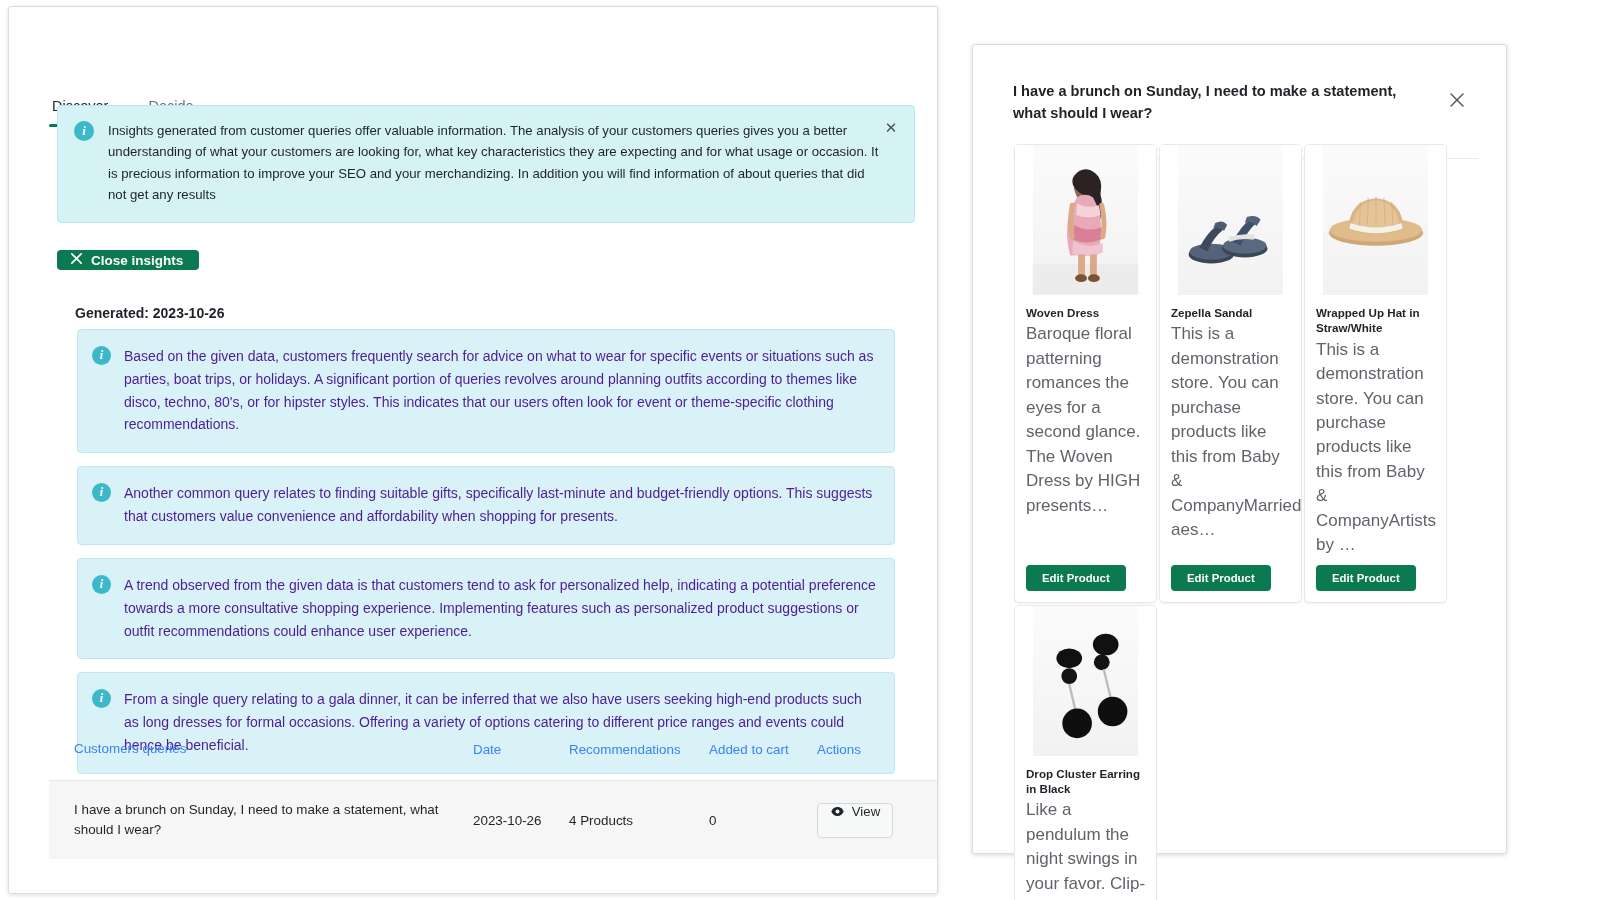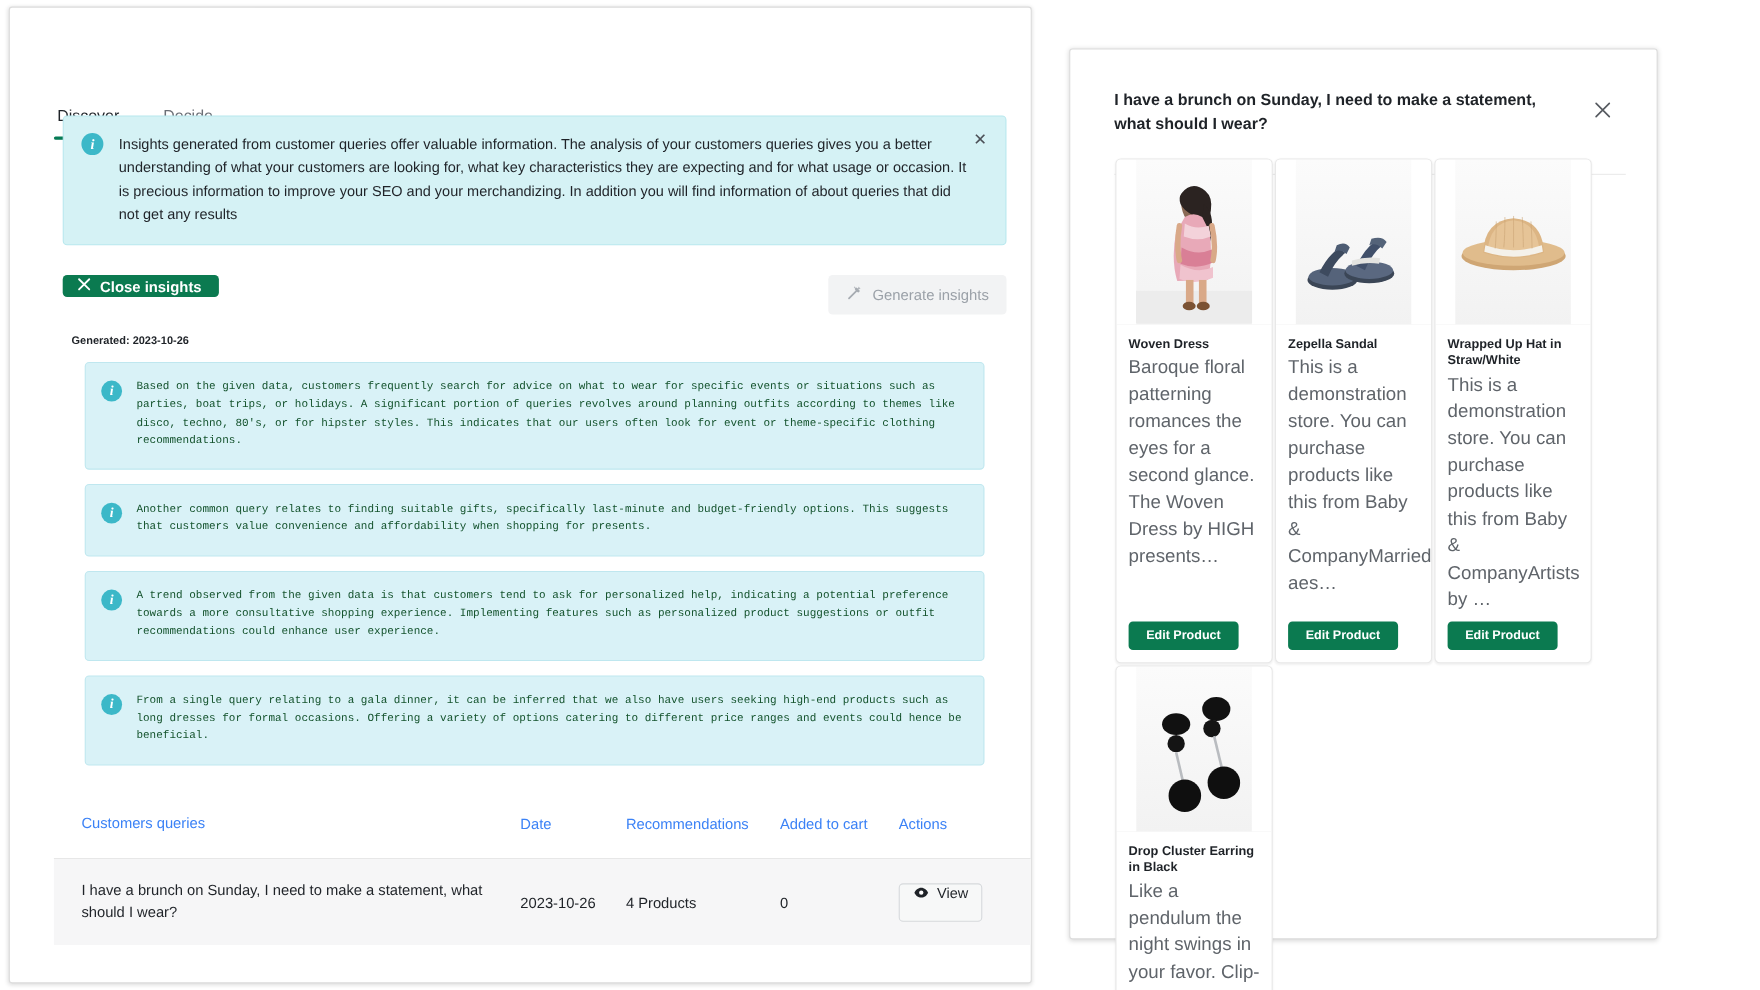--- a/index.html
+++ b/index.html
@@ -75,36 +75,36 @@
   }
   .btn-generate {
     position: absolute; right: 0; top: 0; height: 36px;
     background: #f2f3f4; color: #9ba1a8;
     border: none; border-radius: 4px;
     font-size: 13.5px;
     padding: 0 16px; display: flex; align-items: center; gap: 9px;
     cursor: default; font-family: "Liberation Sans", sans-serif;
   }
   .generated-line {
-    position: absolute; left: 56px; top: 298px;
-    font-size: 10px; font-weight: bold; color: #1f2328;
+    position: absolute; left: 66px; top: 298px;
+    font-size: 14px; font-weight: bold; color: #1f2328;
   }
 
   
   .insights { position: absolute; left: 68px; top: 322px; width: 818px; }
   .insight {
     background: #d9f2f7;
     border: 1px solid #bfe7ef;
     border-radius: 4px;
     padding: 15px 18px 16px 14px;
     margin-bottom: 13px;
     display: flex; gap: 13px;
   }
   .insight .ic-info { width: 19px; height: 19px; font-size: 12.5px; }
-  .insight-text { font-size: 10px; color: #14532d; line-height: 1.63; flex: 1; font-family: Liberation Mono, monospace; }
+  .insight-text { font-size: 14px; color: #4c1d95; line-height: 1.63; flex: 1; }
   .tbl { position: absolute; left: 40px; top: 712px; width: 898px; }
   .tbl-head {
     display: flex; align-items: center;
     height: 62px; border-bottom: 1px solid #e7e7e7;
     font-size: 13.4px; color: #3b82f6;
   }
   .tbl-row {
     display: flex; align-items: center;
     height: 78px; background: #f6f6f7;
     font-size: 13.4px; color: #1f2328;
@@ -208,31 +208,20 @@
     <div class="btn-row">
       <button class="btn-close-insights">
         <span>
           <svg width="13" height="13" viewBox="0 0 14 14" aria-hidden="true">
             <path d="M2 2 L12 12 M12 2 L2 12" stroke="#ffffff" stroke-width="1.8" fill="none" stroke-linecap="round"></path>
           </svg>
         </span>
         <span>Close insights</span>
       </button>
 
-      <button class="btn-generate">
-        <span>
-          <svg width="15" height="15" viewBox="0 0 16 16" aria-hidden="true">
-            <path d="M3 13 L11 5" stroke="#a6abb1" stroke-width="1.7" fill="none" stroke-linecap="round"></path>
-            <path d="M10 4 L12 6" stroke="#a6abb1" stroke-width="2.6" fill="none" stroke-linecap="round"></path>
-            <path d="M12.6 1.6 l.5 1.2 1.2 .5 -1.2 .5 -.5 1.2 -.5 -1.2 -1.2 -.5 1.2 -.5z" fill="#a6abb1"></path>
-            <path d="M8.6 1.2 l.3 .8 .8 .3 -.8 .3 -.3 .8 -.3 -.8 -.8 -.3 .8 -.3z" fill="#a6abb1"></path>
-          </svg>
-        </span>
-        <span>Generate insights</span>
-      </button>
     </div>
 
     <div class="generated-line">Generated: 2023-10-26</div>
 
     <div class="insights">
       <div class="insight">
         <div class="ic-info">i</div>
         <div class="insight-text">Based on the given data, customers frequently search for advice on what to wear for specific events or situations such as parties, boat trips, or holidays. A significant portion of queries revolves around planning outfits according to themes like disco, techno, 80's, or for hipster styles. This indicates that our users often look for event or theme-specific clothing recommendations.</div>
       </div>
       <div class="insight">

